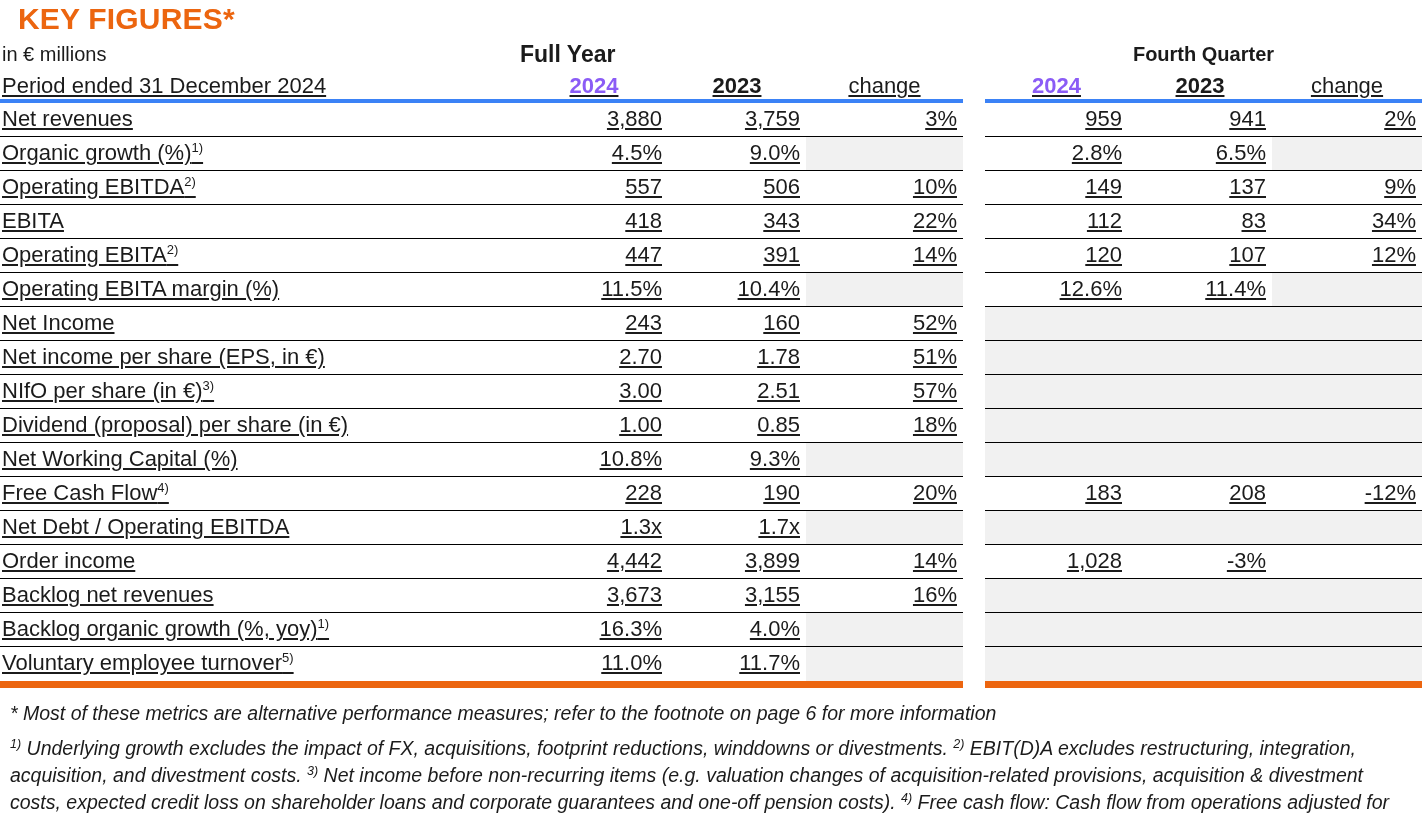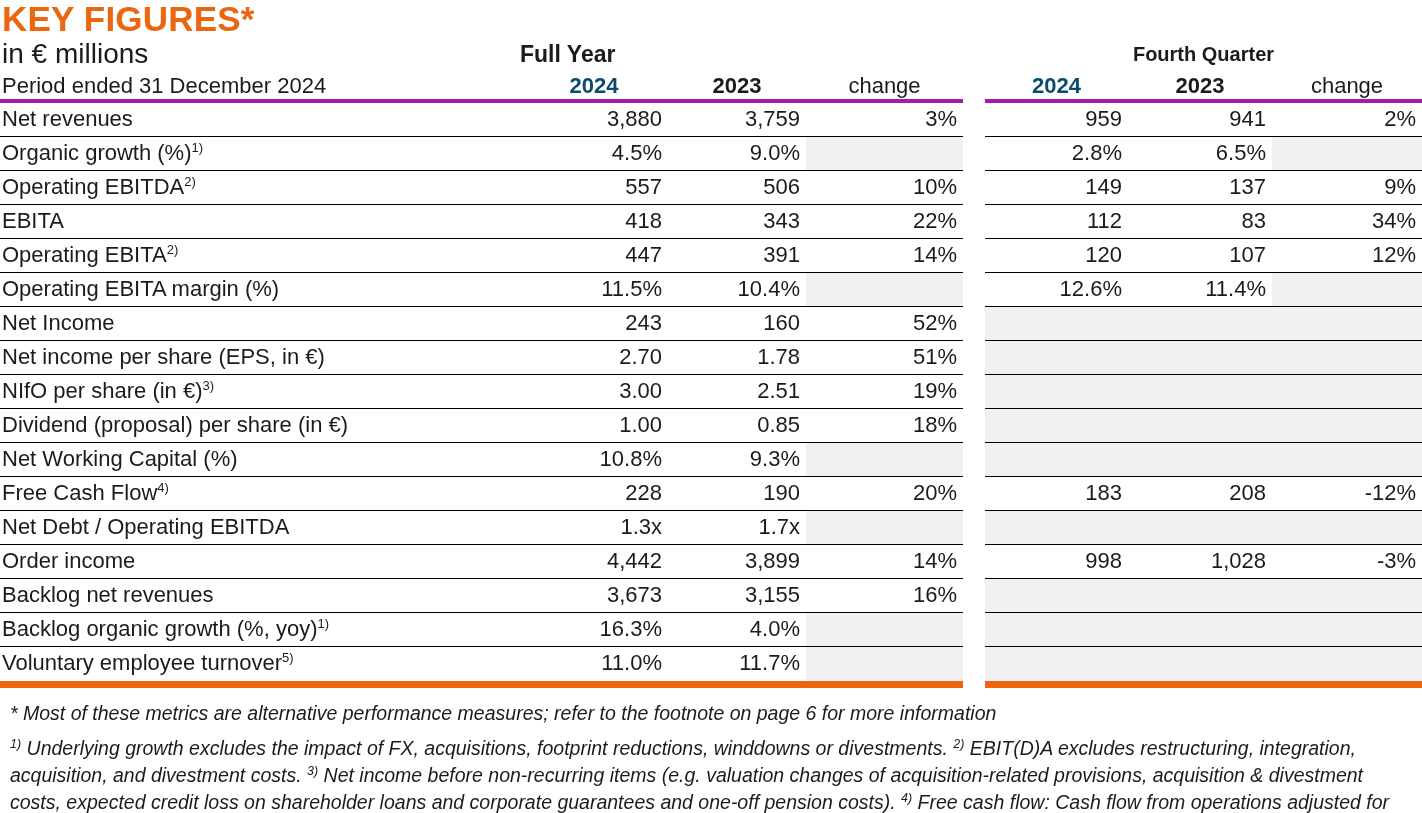--- a/index.html
+++ b/index.html
@@ -7,53 +7,53 @@
     width: 1422px; height: 813px;
     background: #ffffff;
     font-family: "Liberation Sans", sans-serif;
     color: #1b1b1b;
     overflow: hidden;
   }
   .page { width: 1422px; padding: 2px 0 0 0; }
 
   .title {
     color: #ec650f;
-    font-size: 35px;
+    font-size: 30px;
     font-weight: 700;
     letter-spacing: 0.2px;
-    padding-left: 2px;
+    padding-left: 18px;
     height: 36px;
     line-height: 34px;
   }
 
   .tables-wrap { display: flex; width: 1422px; }
   .table-left  { width: 963px; }
   .table-gap   { width: 22px; }
   .table-right { width: 437px; }
 
   .row-l { display: grid; grid-template-columns: 1fr 148px 138px 157px; }
   .row-r { display: grid; grid-template-columns: 143px 144px 150px; }
 
   .hrow1 { height: 32px; line-height: 32px; }
-  .hrow2 { height: 33px; line-height: 31px; border-bottom: 4px solid #a21caf; }
+  .hrow2 { height: 33px; line-height: 31px; border-bottom: 4px solid #3b82f6; text-decoration: underline; }
 
   .cell { overflow: hidden; white-space: nowrap; }
   .lbl  { text-align: left; font-size: 22px; padding-left: 2px; }
   .num  { text-align: right; font-size: 22px; padding-right: 6px; }
   .ctr  { text-align: center; }
 
   .group-label { grid-column: 2 / 5; font-weight: 700; font-size: 23px; }
   .group-label-full { grid-column: 1 / 4; text-align: center; font-weight: 700; font-size: 20px; }
-  .subtitle { font-size: 28px; }
+  .subtitle { font-size: 20px; }
   .period   { font-size: 22px; }
   .ch       { font-size: 22px; font-weight: 700; }
-  .ch-2024  { color: #0c4a6e; }
+  .ch-2024  { color: #8b5cf6; }
   .ch-change{ font-weight: 400; }
 
-  .drow { height: 34px; line-height: 32.5px; border-bottom: 1.5px solid #000; }
+  .drow { height: 34px; line-height: 32.5px; border-bottom: 1.5px solid #000; text-decoration: underline; }
   .rows .drow:last-child { border-bottom: none; }
   .cell.empty { background: #f1f1f1; }
 
   .orange-bar { height: 7px; background: #ec650f; }
 
   sup.mark { font-size: 13px; line-height: 0; vertical-align: super; }
 
   .footnotes { padding: 4px 2px 0 2px; font-style: italic; font-size: 19.5px; line-height: 27px; }
   .footnotes p { margin: 8px; }
   .footnotes sup { font-size: 12.5px; line-height: 0; }
@@ -124,21 +124,21 @@
           <div class="drow row-l">
             <div class="cell lbl">Net income per share (EPS, in €)</div>
             <div class="cell num">2.70</div>
             <div class="cell num">1.78</div>
             <div class="cell num">51%</div>
           </div>
           <div class="drow row-l">
             <div class="cell lbl">NIfO per share (in €)<sup class="mark">3)</sup></div>
             <div class="cell num">3.00</div>
             <div class="cell num">2.51</div>
-            <div class="cell num">19%</div>
+            <div class="cell num">57%</div>
           </div>
           <div class="drow row-l">
             <div class="cell lbl">Dividend (proposal) per share (in €)</div>
             <div class="cell num">1.00</div>
             <div class="cell num">0.85</div>
             <div class="cell num">18%</div>
           </div>
           <div class="drow row-l">
             <div class="cell lbl">Net Working Capital (%)</div>
             <div class="cell num">10.8%</div>
@@ -256,21 +256,20 @@
             <div class="cell num">183</div>
             <div class="cell num">208</div>
             <div class="cell num">-12%</div>
           </div>
           <div class="drow row-r">
             <div class="cell num empty"></div>
             <div class="cell num empty"></div>
             <div class="cell num empty"></div>
           </div>
           <div class="drow row-r">
-            <div class="cell num">998</div>
             <div class="cell num">1,028</div>
             <div class="cell num">-3%</div>
           </div>
           <div class="drow row-r">
             <div class="cell num empty"></div>
             <div class="cell num empty"></div>
             <div class="cell num empty"></div>
           </div>
           <div class="drow row-r">
             <div class="cell num empty"></div>

